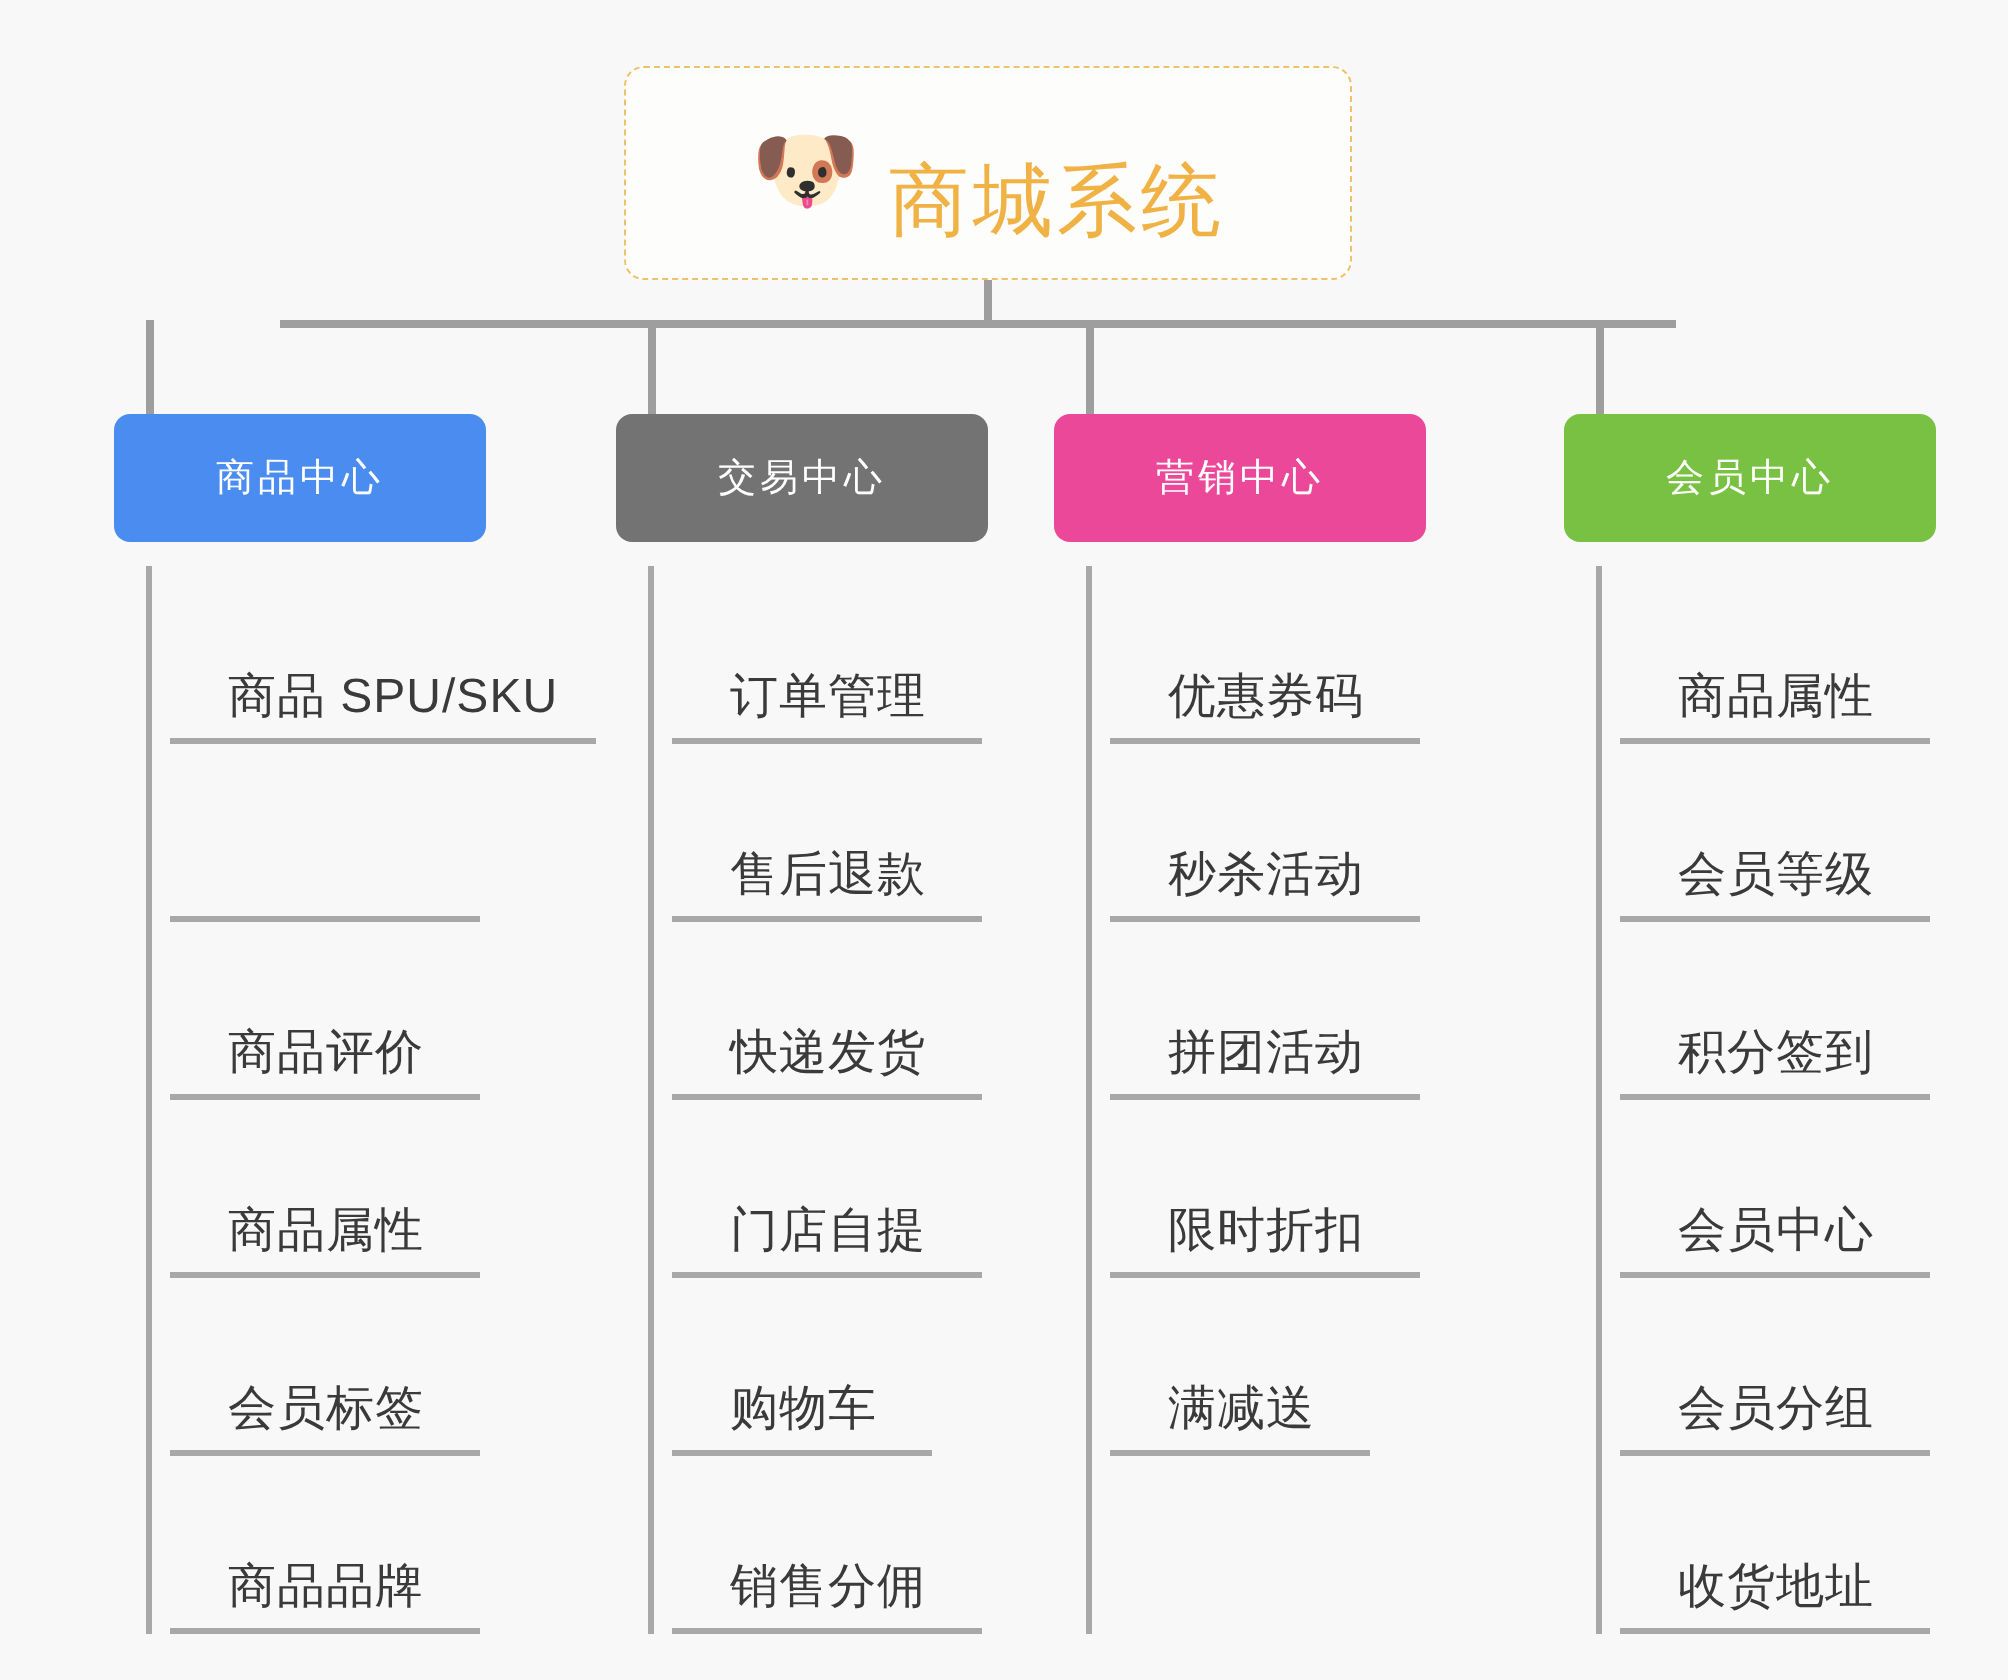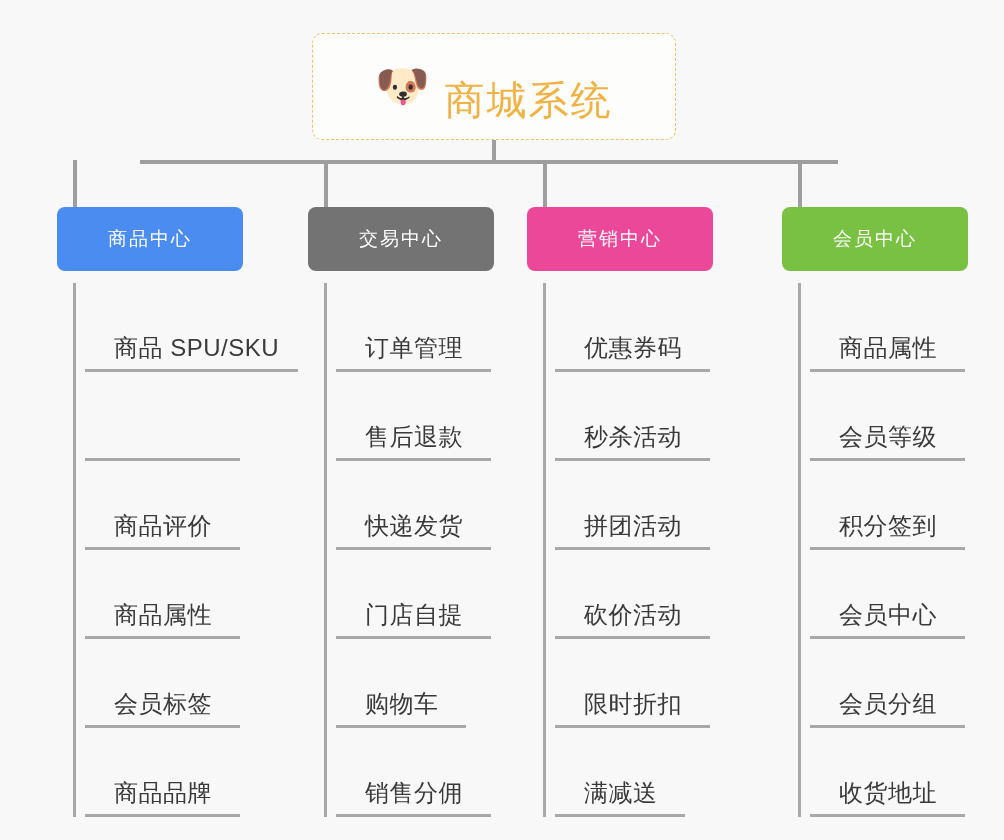--- a/index.html
+++ b/index.html
@@ -239,24 +239,20 @@
             <li class="leaf">
               <div class="leaf-underline" style="width: 155px;"></div>
               <span class="leaf-label">秒杀活动</span>
             </li>
             <li class="leaf">
               <div class="leaf-underline" style="width: 155px;"></div>
               <span class="leaf-label">拼团活动</span>
             </li>
             <li class="leaf">
               <div class="leaf-underline" style="width: 155px;"></div>
-              <span class="leaf-label">砍价活动</span>
-            </li>
-            <li class="leaf">
-              <div class="leaf-underline" style="width: 155px;"></div>
               <span class="leaf-label">限时折扣</span>
             </li>
             <li class="leaf">
               <div class="leaf-underline" style="width: 130px;"></div>
               <span class="leaf-label">满减送</span>
             </li>
           </ul>
         </div>
       </div>
       <div class="column" style="left: 782px; width: 186px;">

